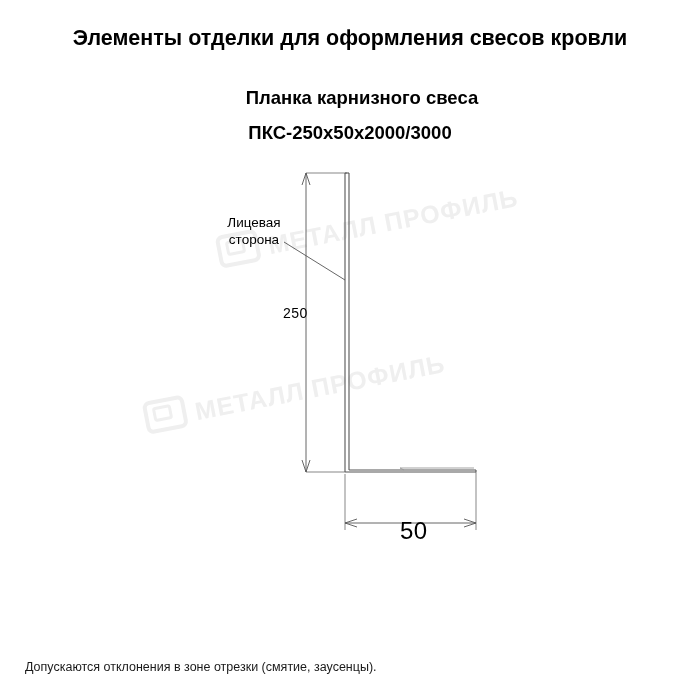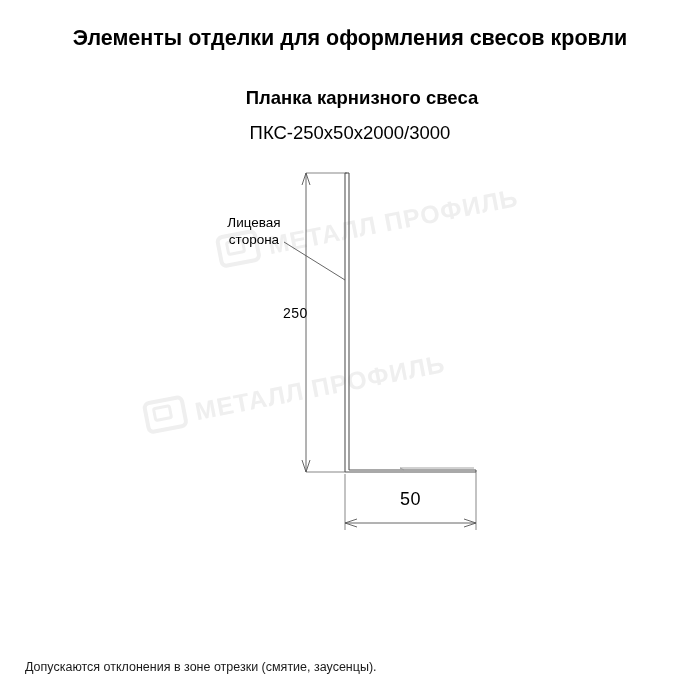--- a/index.html
+++ b/index.html
@@ -45,21 +45,21 @@
     color: #000;
     padding-left: 12px;
   }
   .subtitle2 {
     position: absolute;
     top: 122px;
     left: 0;
     width: 700px;
     text-align: center;
     font-size: 18.5px;
-    font-weight: normal;
+    font-weight: bold;
     color: #000;
   }
 
   
   .watermark {
     position: absolute;
     color: #efefef;
     font-weight: bold;
     font-size: 25px;
     letter-spacing: 1px;
@@ -111,22 +111,22 @@
     width: 80px;
   }
   .dim-250 {
     left: 283px;
     top: 305px;
     font-size: 14px;
     letter-spacing: 0.5px;
   }
   .dim-50 {
     left: 400px;
-    top: 491px;
-    font-size: 18px;
+    top: 522px;
+    font-size: 24px;
     letter-spacing: 0.5px;
   }
 
   
   .notes {
     position: absolute;
     left: 25px;
     bottom: 22px;
     font-size: 12.5px;
     color: #1a1a1a;

